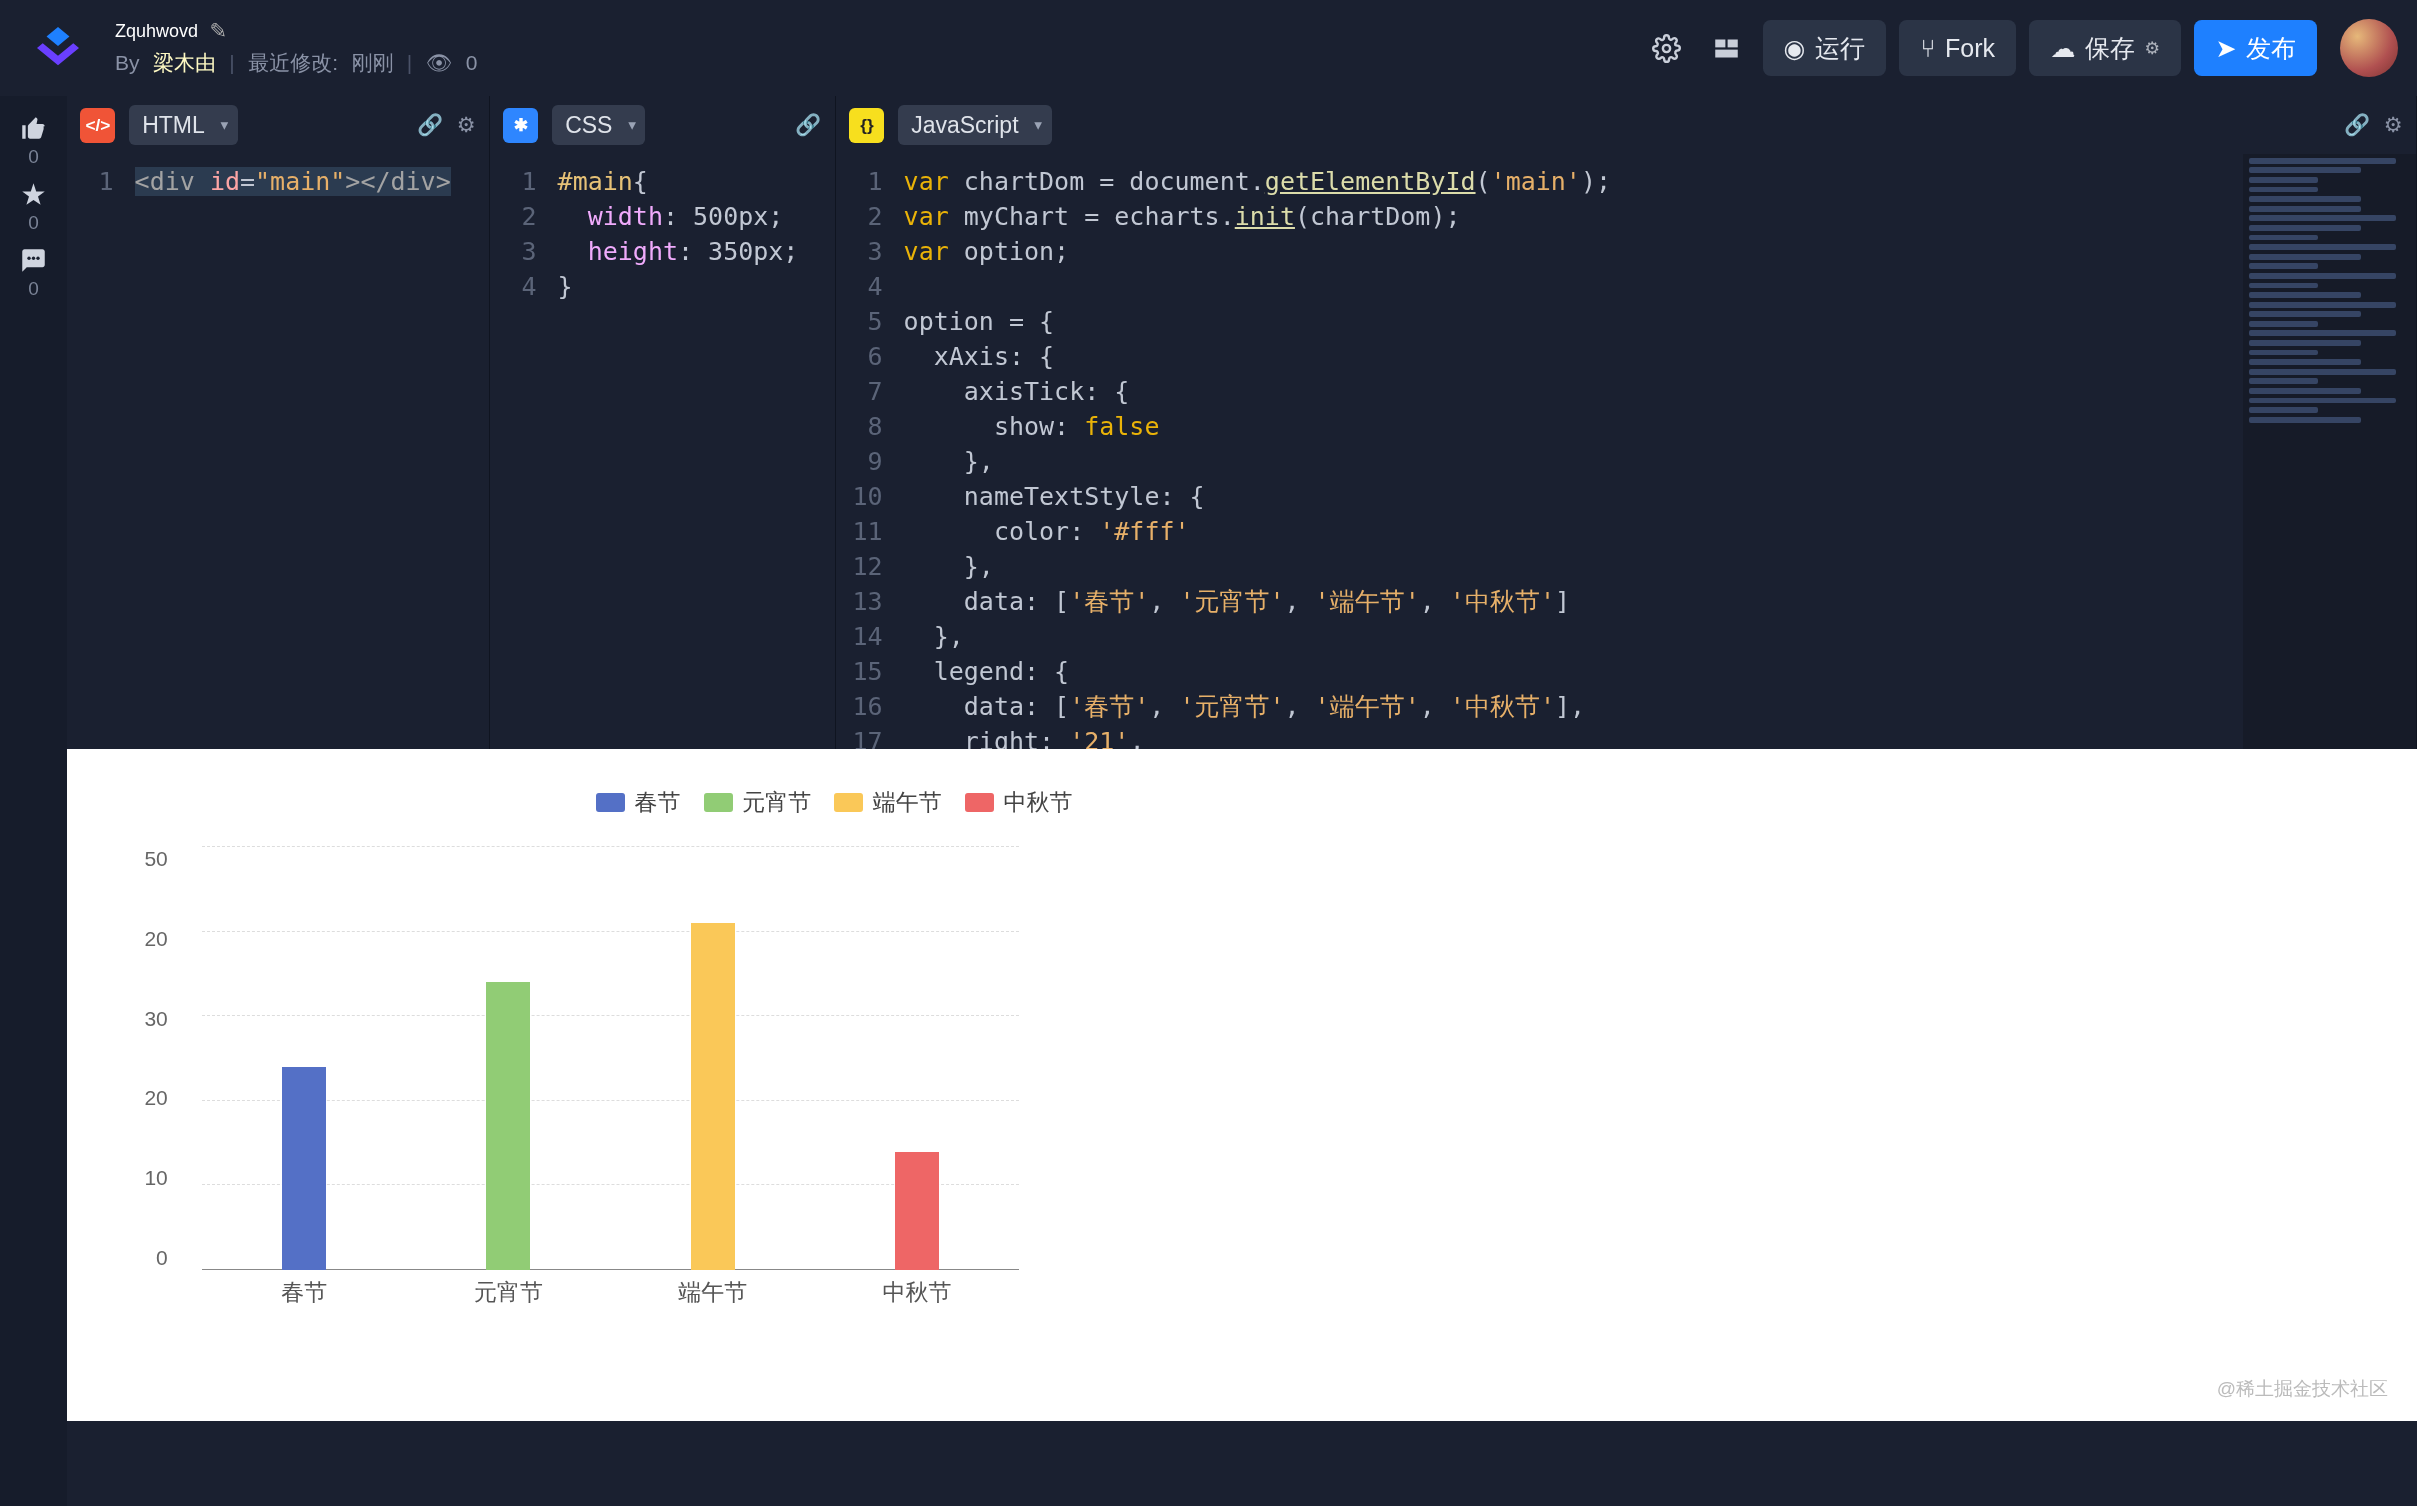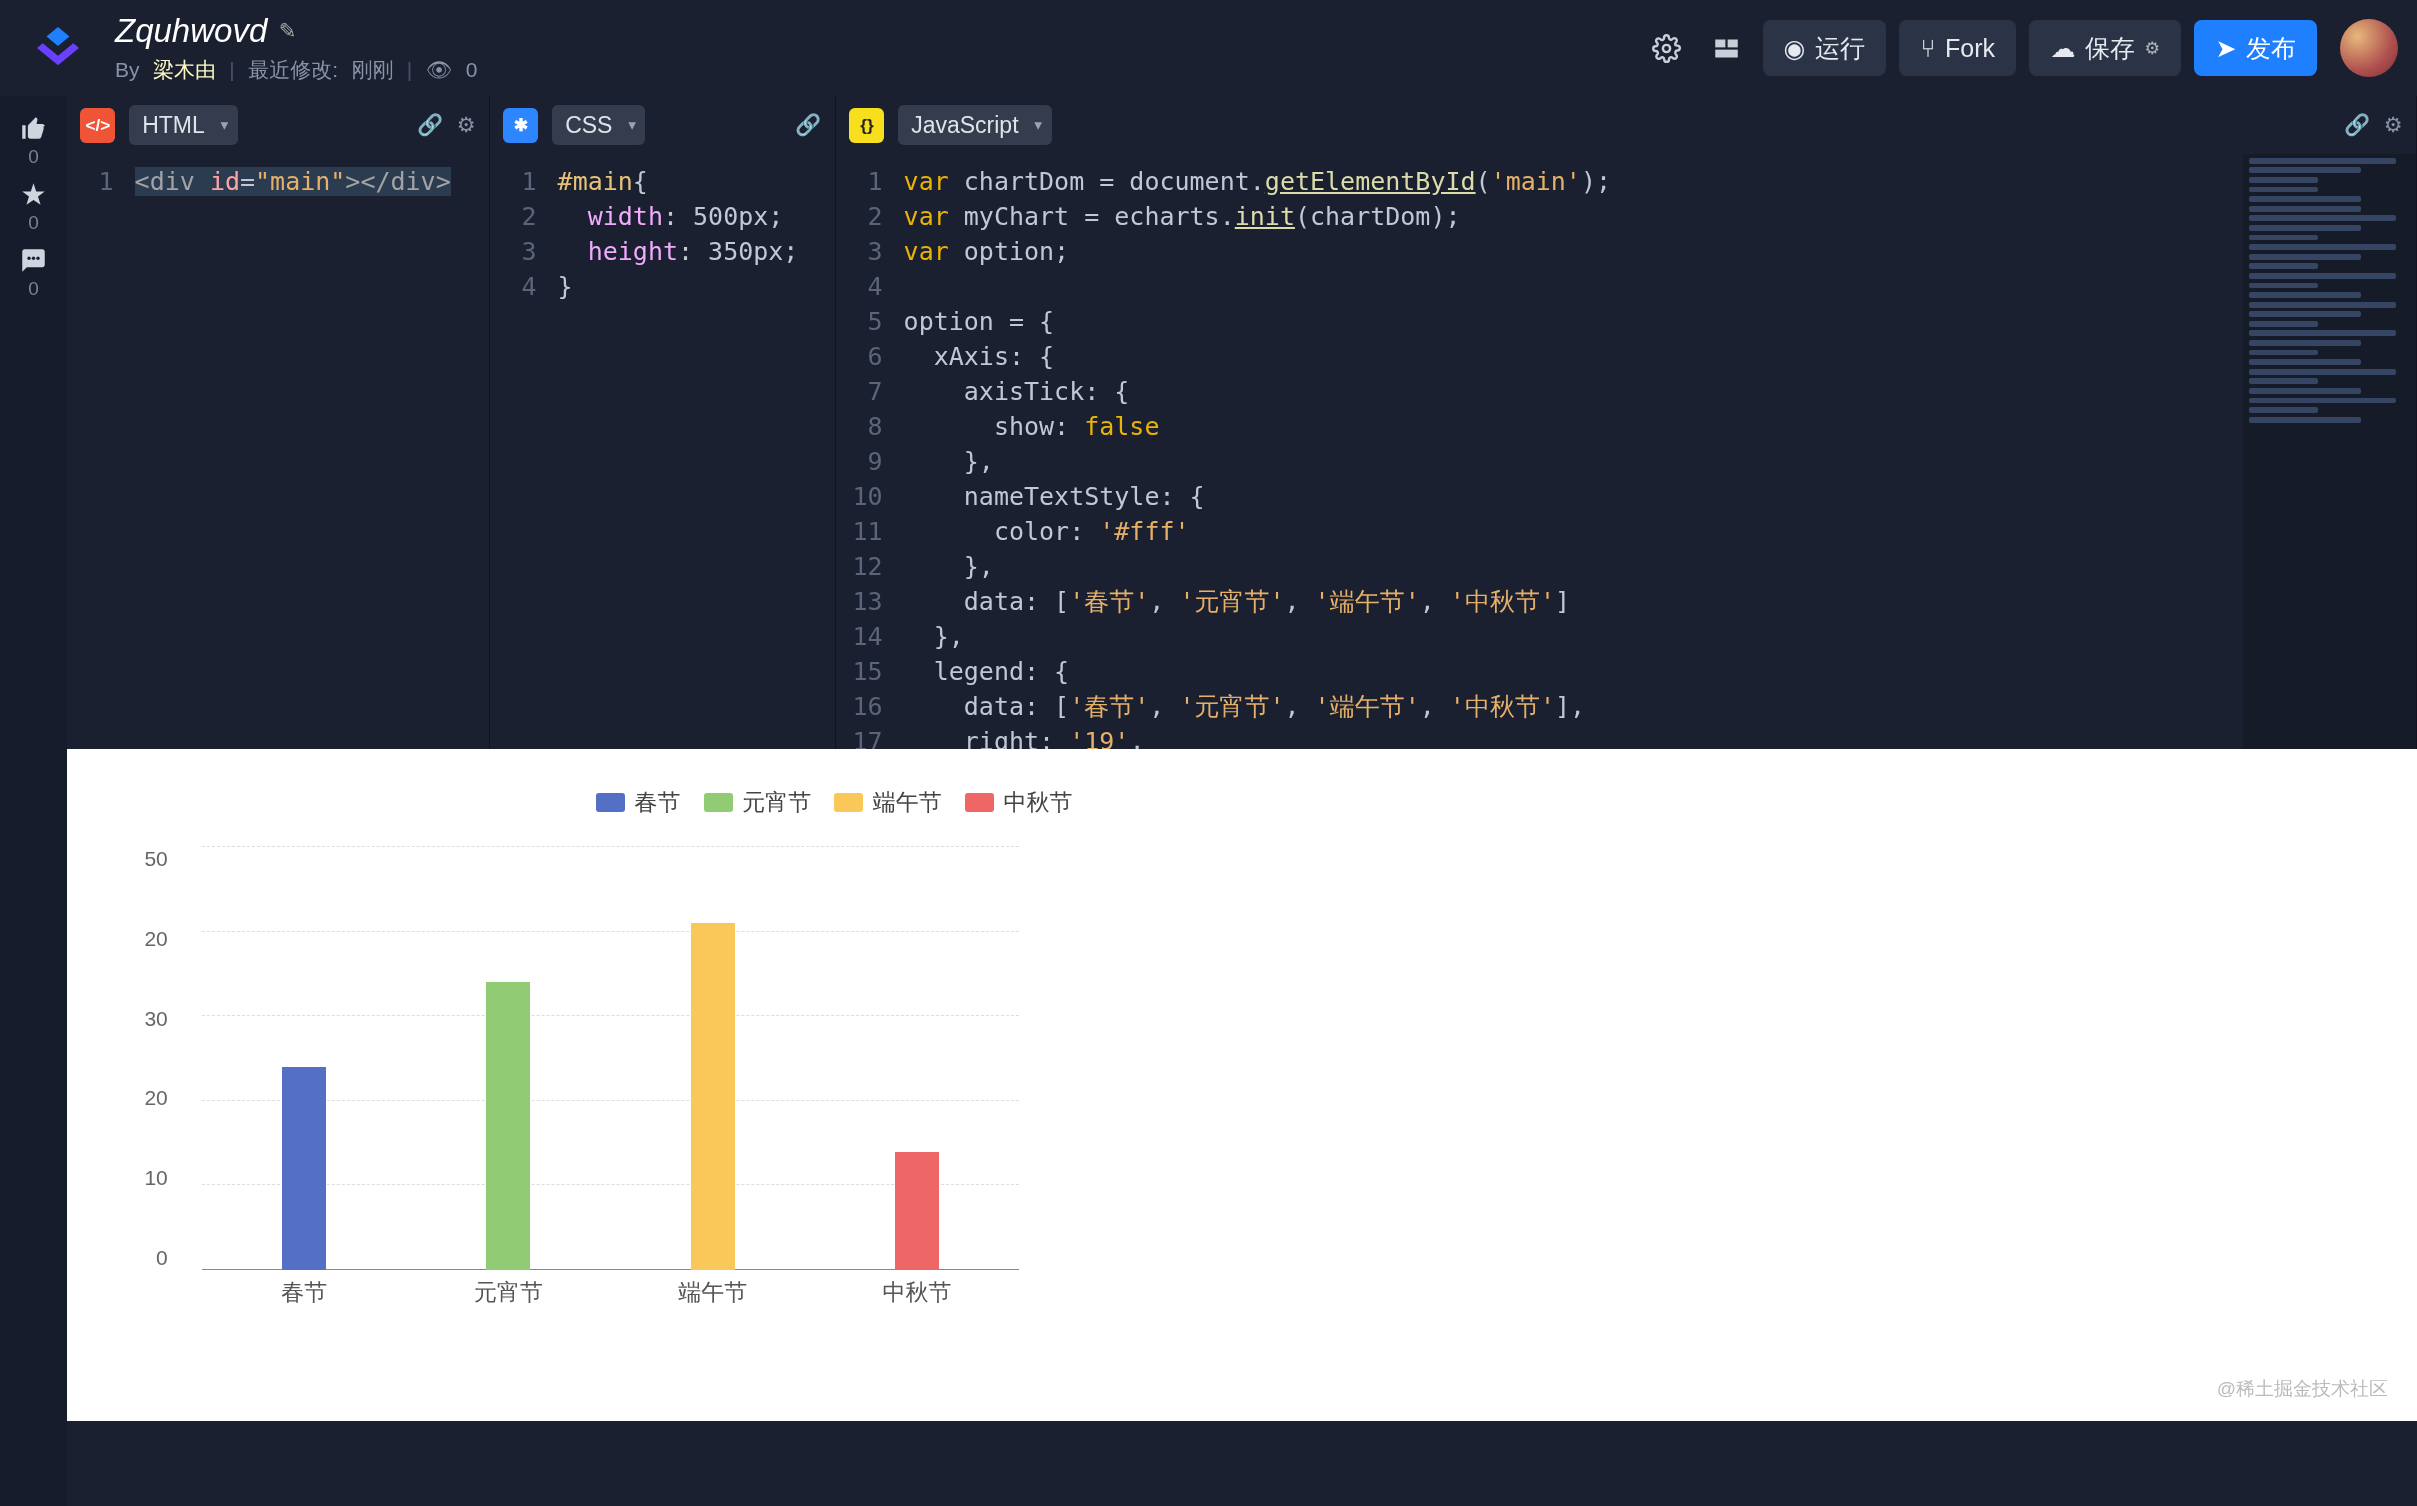--- a/index.html
+++ b/index.html
@@ -19,21 +19,21 @@
   align-items: center;
   padding: 0 19px;
   background: #1a2030;
 }
 .logo {
   width: 77px; height: 58px;
   display: flex; align-items: center; justify-content: center;
 }
 .title-block { margin-left: 19px; }
 .title-row { display: flex; align-items: center; gap: 11.5px; }
-.title { color: #fff; font-size: 33px; font-weight: 500; font-style: italic; }
+.title { color: #fff; font-size: 18px; font-weight: 500; }
 .pencil { color: #aaa; font-size: 21px; }
 .subtitle-row { display: flex; align-items: center; gap: 13.4px; color: #8a92a6; font-size: 21px; margin-top: 5.8px; }
 .author-link { color: #fef9c3; }
 .vbar { color: #4a5268; }
 .top-actions { margin-left: auto; display: flex; align-items: center; gap: 13.4px; }
 .icon-btn {
   width: 46px; height: 46px; display: flex; align-items: center; justify-content: center;
   color: #c9ced9; border-radius: 7.7px; cursor: pointer;
 }
 .act-btn {
@@ -298,21 +298,21 @@
     axisTick: {
       show: <span class="kw">false</span>
     },
     nameTextStyle: {
       color: <span class="str">'#fff'</span>
     },
     data: [<span class="str">'春节'</span>, <span class="str">'元宵节'</span>, <span class="str">'端午节'</span>, <span class="str">'中秋节'</span>]
   },
   legend: {
     data: [<span class="str">'春节'</span>, <span class="str">'元宵节'</span>, <span class="str">'端午节'</span>, <span class="str">'中秋节'</span>],
-    right: <span class="str">'19'</span>,</div>
+    right: <span class="str">'21'</span>,</div>
         </div>
         <div class="minimap">
           <div class="ml l"></div>
             <div class="ml m"></div>
             <div class="ml s"></div>
             <div class="ml s"></div>
           <div class="ml m"></div>
             <div class="ml m"></div>
             <div class="ml l"></div>
             <div class="ml m"></div>

